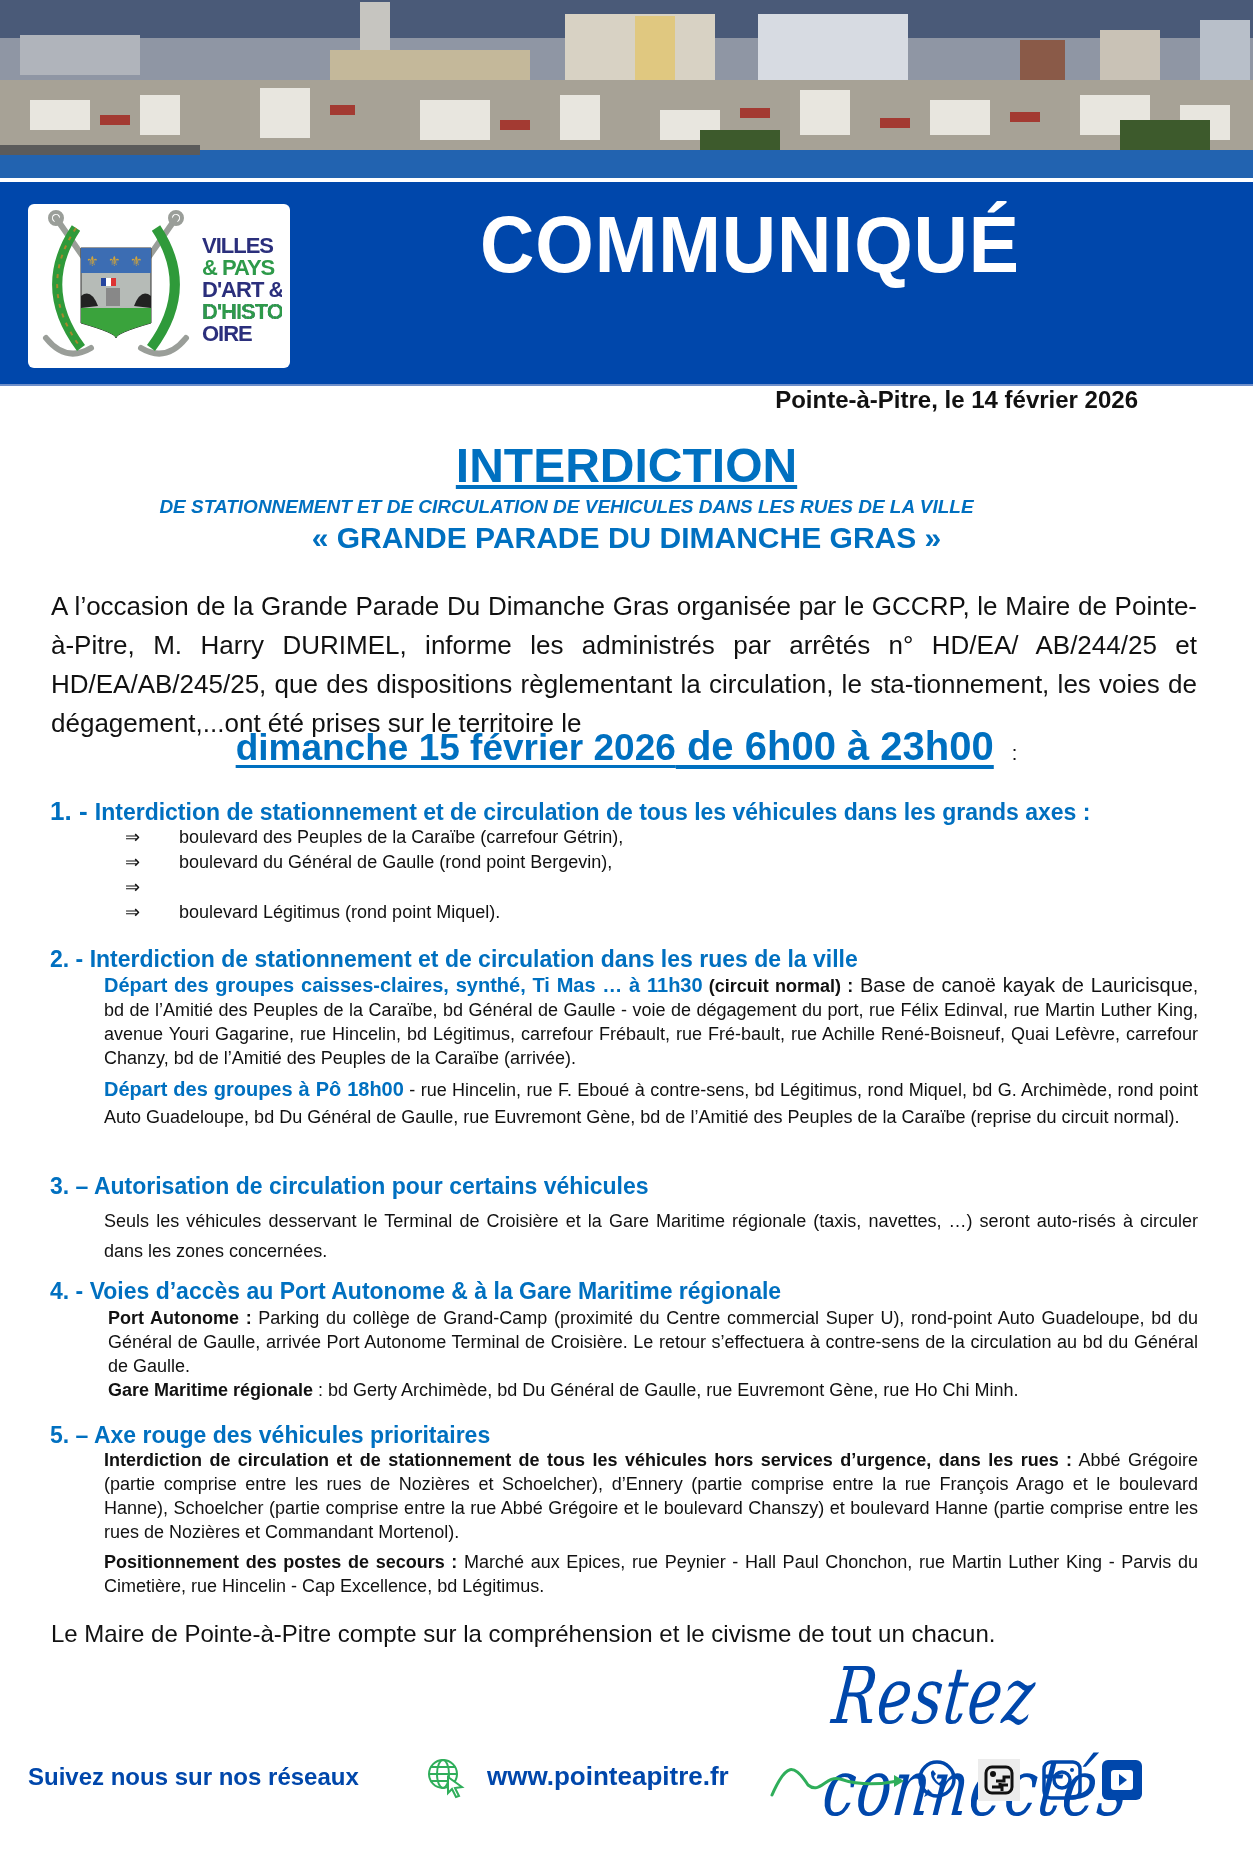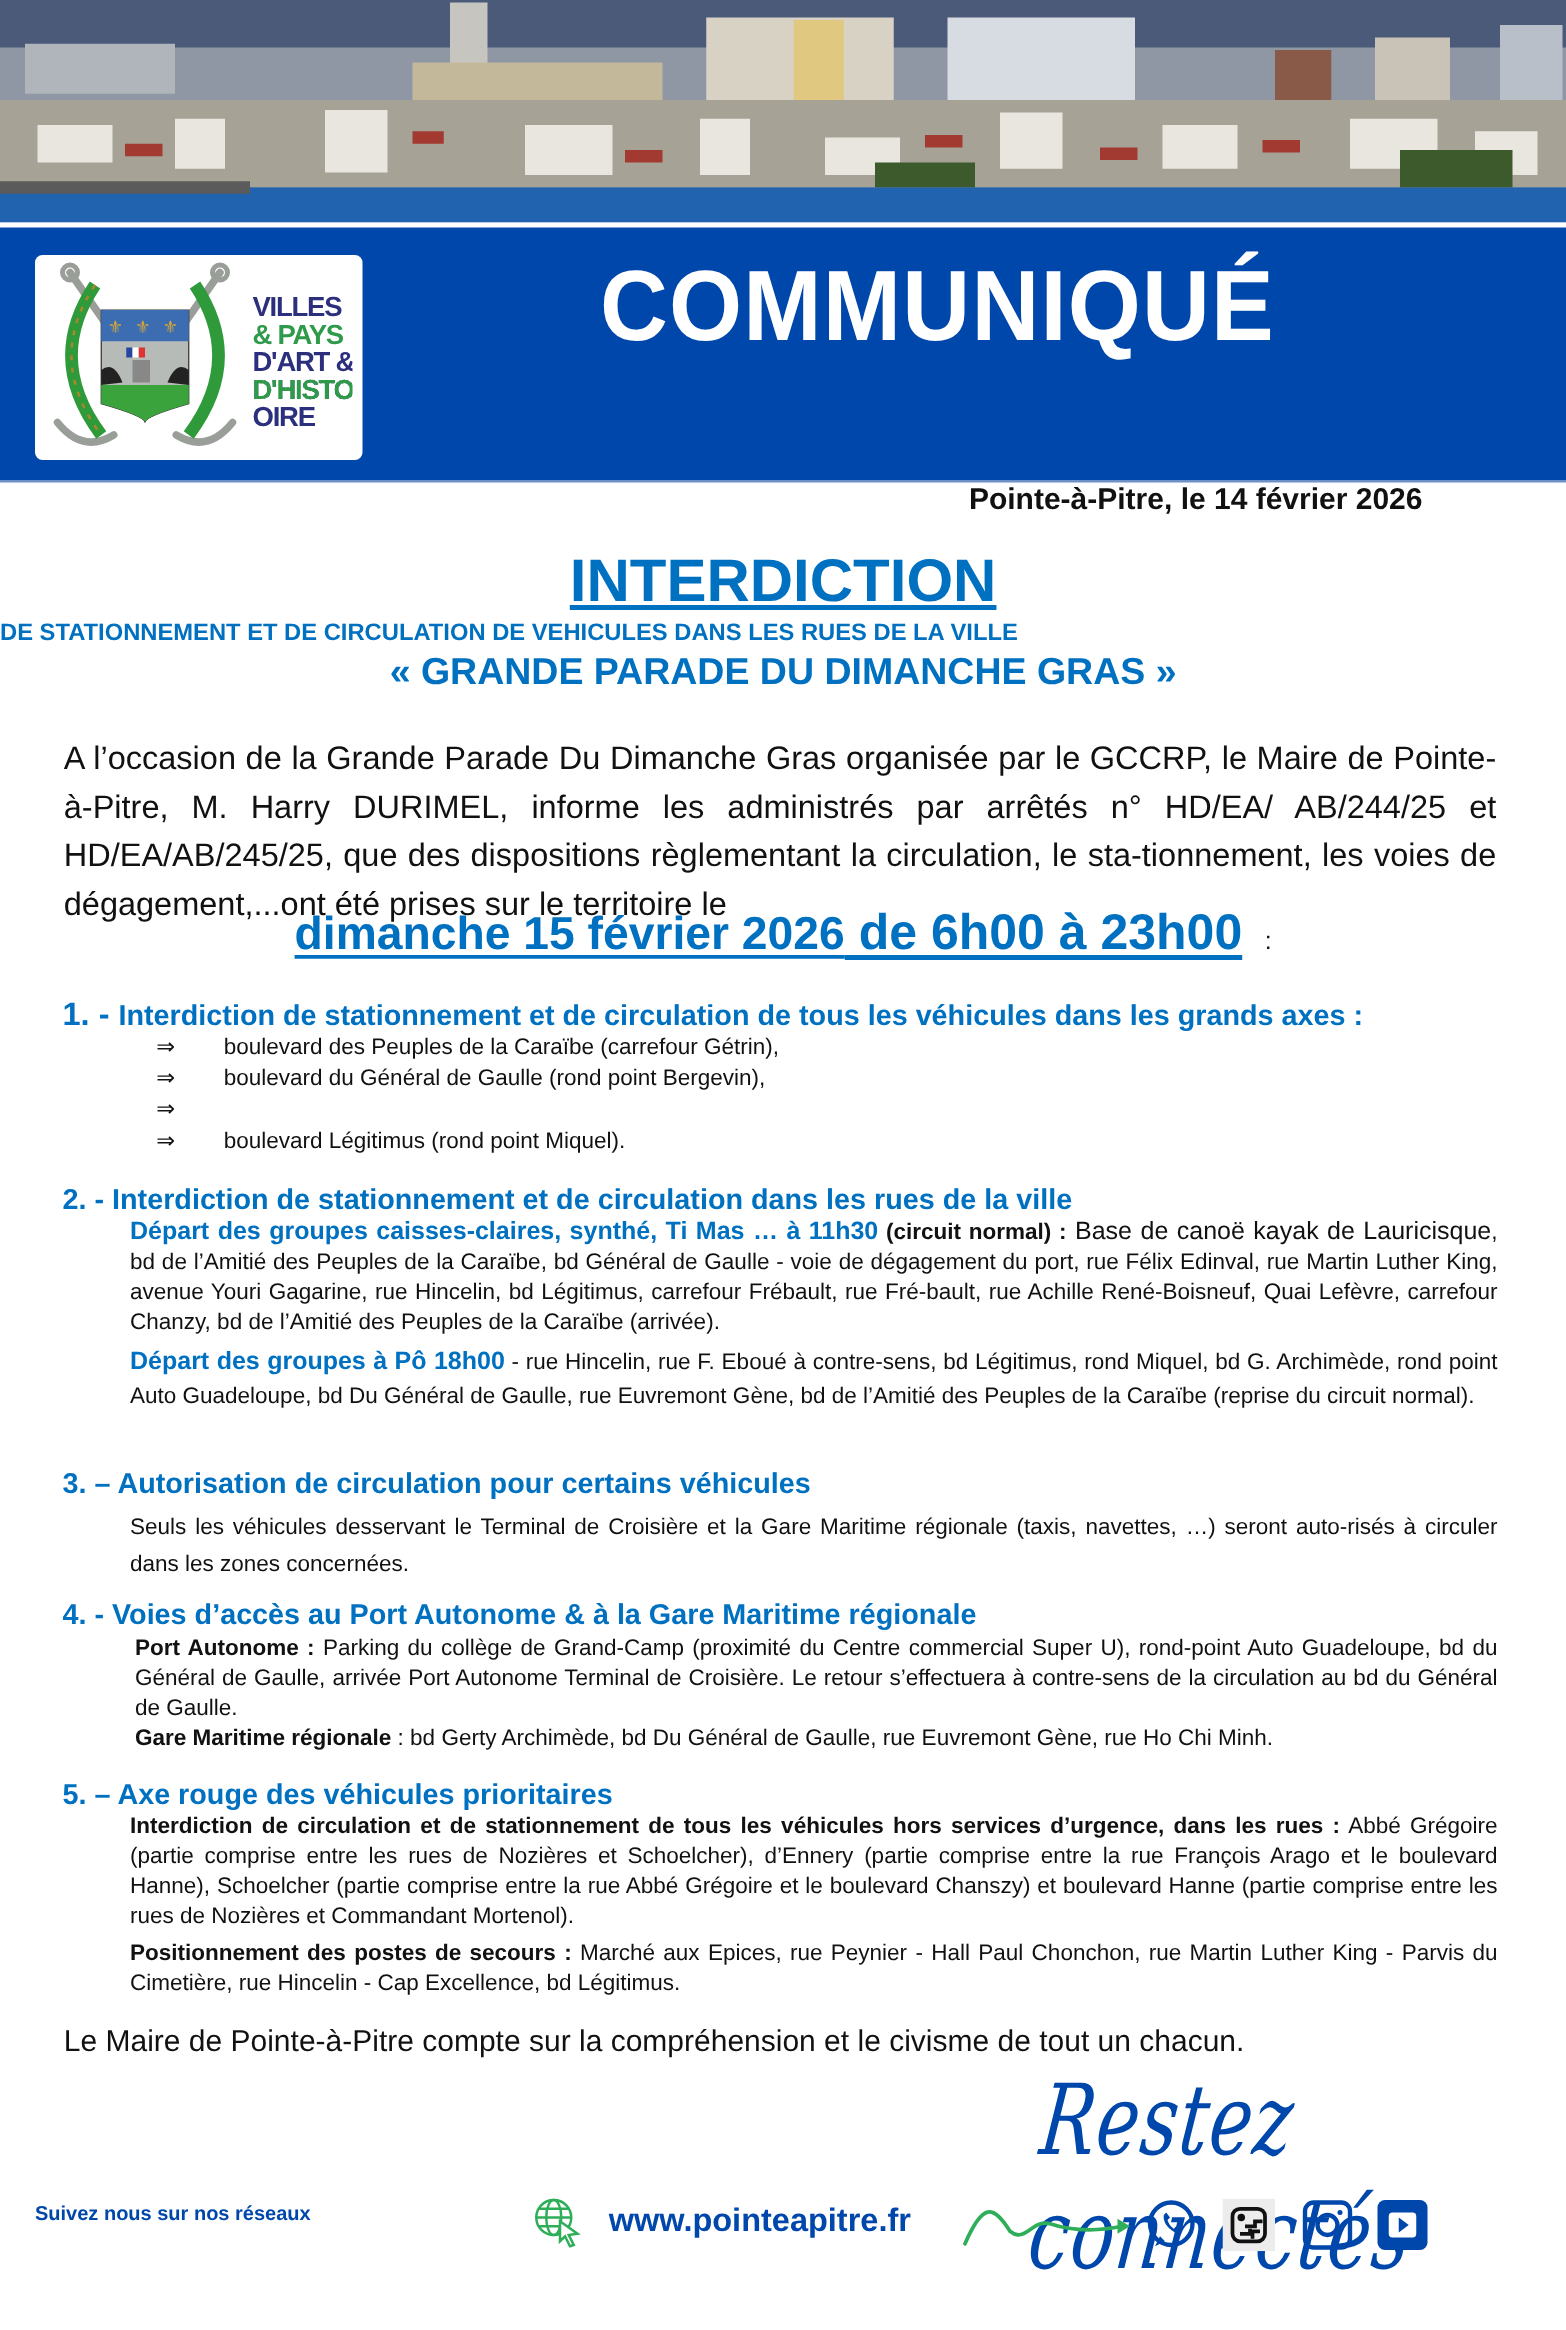--- a/index.html
+++ b/index.html
@@ -37,22 +37,22 @@
   .banner-sub { position: absolute; left: 740px; top: 112px; width: 340px; text-align: right;
     color: #fff; font-weight: bold; font-size: 58px; line-height: 70px;
     font-family: "Liberation Sans", sans-serif; }
 
   
   .date { position: absolute; right: 115px; top: 386px; font-size: 24px; font-weight: bold; color: #111; }
 
   
   .t-main { position: absolute; left: 0; width: 1253px; top: 440px; text-align: center;
     color: #0070c0; font-weight: bold; font-size: 48px; line-height: 52px; text-decoration: underline; }
-  .t-sub { position: absolute; left: 0; width: 1133px; top: 496px; text-align: left;
-    color: #0070c0; font-weight: bold; font-size: 19px; line-height: 22px; }
+  .t-sub { position: absolute; left: 0; width: 1133px; top: 496px; text-align: center;
+    color: #0070c0; font-weight: bold; font-size: 19px; line-height: 22px; font-style: italic; }
   .t-event { position: absolute; left: 0; width: 1253px; top: 521px; text-align: center;
     color: #0070c0; font-weight: bold; font-size: 30px; line-height: 34px; }
 
   
   .intro { position: absolute; left: 51px; width: 1146px; top: 587px; font-size: 26px; line-height: 39px;
     text-align: justify; color: #111; }
   .when { position: absolute; left: 0; width: 1253px; top: 724px; text-align: center; }
   .when .big { color: #0070c0; font-weight: bold; font-size: 37px; text-decoration: underline;
     text-underline-offset: 5px; }
   .when .small { color: #0070c0; font-weight: bold; font-size: 40px; text-decoration: underline;
@@ -70,21 +70,21 @@
   .para .big { font-size: 20px; }
 
   
   .closing { position: absolute; left: 51px; top: 1620px; font-size: 24px; color: #111; }
   .restez { position: absolute; left: 838px; top: 1650px; font-family: "DejaVu Serif", serif;
     font-style: italic; font-size: 58px; color: #0047ab; letter-spacing: 1px; transform: scaleY(1.35) skewX(-8deg);
     transform-origin: left top; font-weight: normal; }
 
   
   .footer { position: absolute; left: 0; top: 1755px; width: 1253px; height: 50px; }
-  .follow { position: absolute; left: 28px; top: 8px; color: #0047ab; font-weight: bold; font-size: 16px; }
+  .follow { position: absolute; left: 28px; top: 8px; color: #0047ab; font-weight: bold; font-size: 24px; }
   .globe { position: absolute; left: 426px; top: 2px; width: 40px; height: 42px; }
   .site { position: absolute; left: 487px; top: 6px; color: #0047ab; font-weight: bold; font-size: 26px; }
   .squiggle { position: absolute; left: 768px; top: 0; width: 140px; height: 44px; }
   .soc { position: absolute; top: 4px; width: 42px; height: 42px; }
   .soc-wa { left: 916px; }
   .soc-qr { left: 978px; }
   .soc-ig { left: 1041px; }
   .soc-yt { left: 1101px; }
 </style>
 </head>

